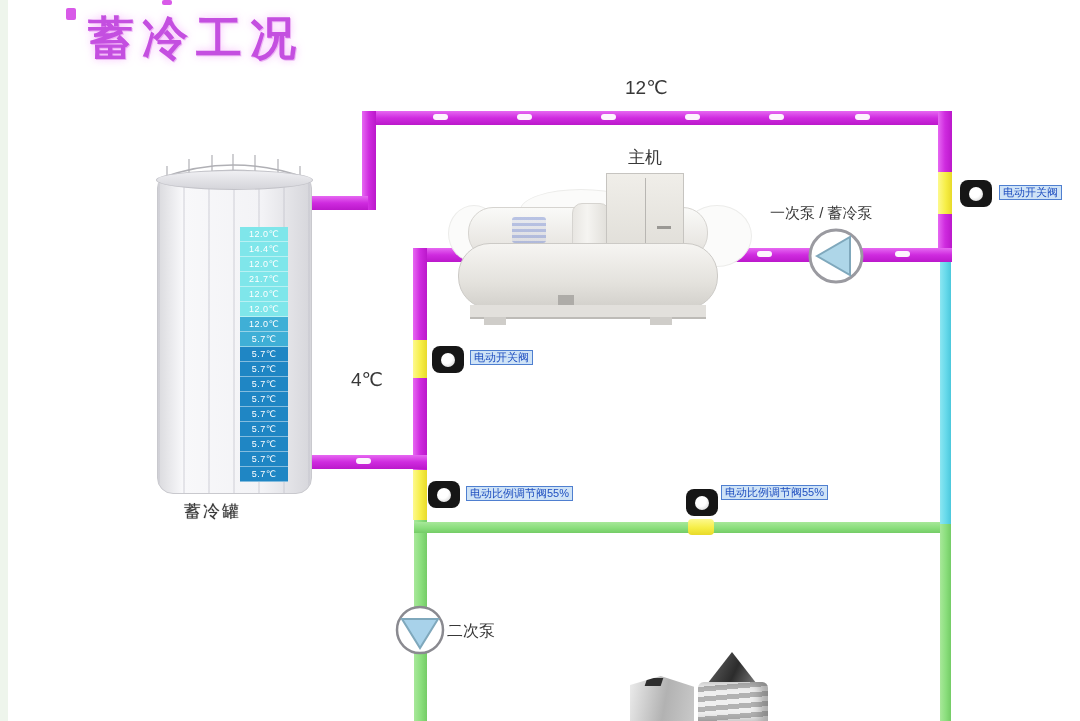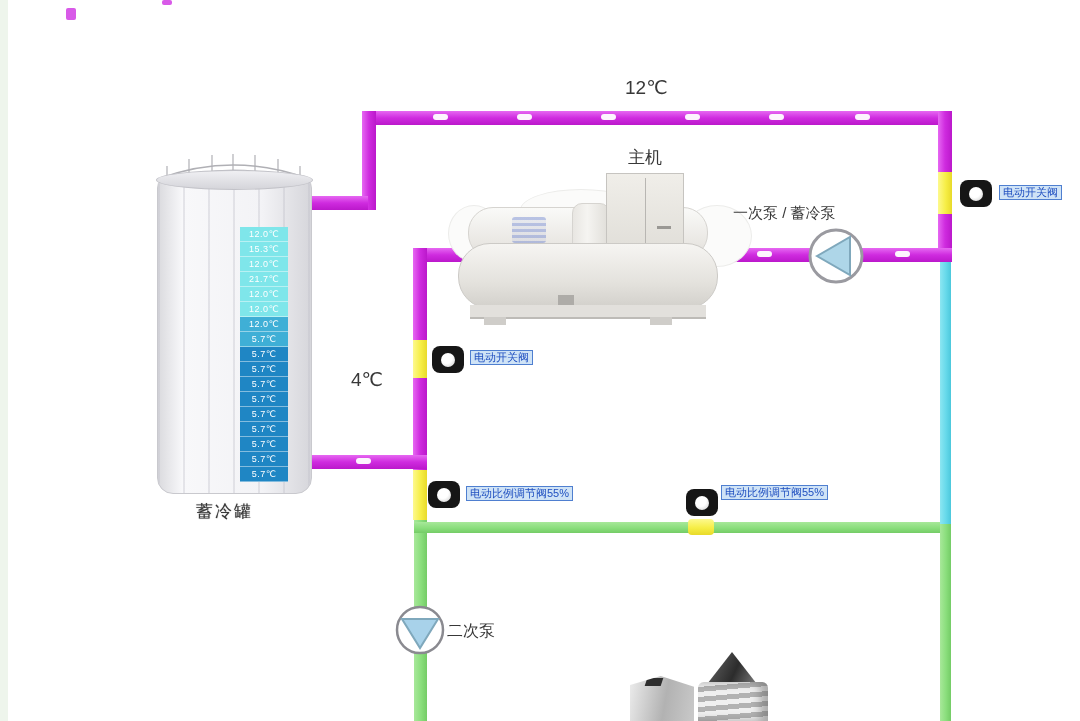--- a/index.html
+++ b/index.html
@@ -82,20 +82,21 @@
      clip-path:polygon(50% 0,100% 100%,0 100%);}
   .equip2-body{position:absolute;left:0;top:30px;width:70px;height:39px;border-radius:6px 6px 0 0;
      background:repeating-linear-gradient(175deg,#efefef 0 5px,#b2b2b2 5px 10px);
      box-shadow:inset -8px 0 10px rgba(90,90,90,.45);}
 </style>
 </head>
 <body>
 
 <div class="stage">
   <div class="edge-tint"></div>
+  <div class="title">蓄冷工况</div>
   <div class="frag" style="left:66px;top:8px;width:10px;height:12px"></div>
   <div class="frag" style="left:162px;top:0;width:10px;height:5px"></div>
 
   <div class="pipe mag-h" style="left:362px;top:111px;width:590px;height:14px"></div>
   <div class="pipe mag-v" style="left:362px;top:111px;width:14px;height:99px"></div>
   <div class="pipe mag-h" style="left:298px;top:196px;width:70px;height:14px"></div>
   <div class="pipe mag-v" style="left:938px;top:111px;width:14px;height:63px"></div>
   <div class="pipe yel-v" style="left:938px;top:172px;width:14px;height:42px"></div>
   <div class="pipe mag-v" style="left:938px;top:212px;width:14px;height:50px"></div>
   <div class="pipe mag-h" style="left:413px;top:248px;width:539px;height:14px"></div>
@@ -130,40 +131,40 @@
       <line x1="55" y1="9" x2="55" y2="30" stroke="#b0b0b5" stroke-width="1.2"></line>
       <line x1="76" y1="8" x2="76" y2="29" stroke="#b0b0b5" stroke-width="1.2"></line>
       <line x1="98" y1="9" x2="98" y2="30" stroke="#b0b0b5" stroke-width="1.2"></line>
       <line x1="121" y1="13" x2="121" y2="32" stroke="#b0b0b5" stroke-width="1.2"></line>
       <line x1="143" y1="20" x2="143" y2="34" stroke="#b0b0b5" stroke-width="1.2"></line>
     </svg>
     <div class="tank-body">
       <div class="tank-rim"></div>
       <div class="tank-col">
           <div class="tank-cell warm">12.0℃</div>
-          <div class="tank-cell warm">15.3℃</div>
+          <div class="tank-cell warm">14.4℃</div>
           <div class="tank-cell warm">12.0℃</div>
           <div class="tank-cell warm">21.7℃</div>
           <div class="tank-cell warm">12.0℃</div>
           <div class="tank-cell warm">12.0℃</div>
           <div class="tank-cell mid">12.0℃</div>
           <div class="tank-cell mid">5.7℃</div>
           <div class="tank-cell cold">5.7℃</div>
           <div class="tank-cell cold">5.7℃</div>
           <div class="tank-cell cold">5.7℃</div>
           <div class="tank-cell cold">5.7℃</div>
           <div class="tank-cell cold">5.7℃</div>
           <div class="tank-cell cold">5.7℃</div>
           <div class="tank-cell cold">5.7℃</div>
           <div class="tank-cell cold">5.7℃</div>
           <div class="tank-cell cold">5.7℃</div>
         </div>
     </div>
   </div>
-  <div class="lbl" style="left:196px;top:500px;font-size:17px;letter-spacing:2px;text-shadow:0 0 1px #888">蓄冷罐</div>
+  <div class="lbl" style="left:184px;top:500px;font-size:17px;letter-spacing:2px;text-shadow:0 0 1px #888">蓄冷罐</div>
 
   <div class="chiller">
     <div class="blob" style="left:8px;top:40px;width:50px;height:55px"></div>
     <div class="blob" style="left:242px;top:40px;width:68px;height:60px"></div>
     <div class="blob" style="left:80px;top:24px;width:120px;height:40px"></div>
     <div class="barrel-u"></div>
     <div class="comp-cyl"></div>
     <div class="cabinet"></div>
     <div class="barrel-l"></div>
     <div class="sticker"></div>
@@ -171,21 +172,21 @@
     <div class="cbase"></div>
     <div class="foot" style="left:44px"></div>
     <div class="foot" style="left:210px"></div>
   </div>
   <div class="lbl" style="left:628px;top:146px;font-size:17px">主机</div>
 
   <svg class="pump" style="left:806px;top:226px" width="60" height="60">
     <circle cx="30" cy="30" r="26" fill="#ffffff" stroke="#9a9aa0" stroke-width="3"></circle>
     <polygon points="11,30 44,11 44,49" fill="#aed6e8" stroke="#7fa8bc" stroke-width="2"></polygon>
   </svg>
-  <div class="lbl" style="left:733px;top:204px;font-size:15px">一次泵 / 蓄冷泵</div>
+  <div class="lbl" style="left:770px;top:204px;font-size:15px">一次泵 / 蓄冷泵</div>
 
   <svg class="pump" style="left:394px;top:604px" width="52" height="52">
     <circle cx="26" cy="26" r="23" fill="#ffffff" stroke="#8a8a90" stroke-width="2.5"></circle>
     <polygon points="8,15 44,15 26,44" fill="#a8d2ea" stroke="#7fa8bc" stroke-width="2"></polygon>
   </svg>
   <div class="lbl" style="left:447px;top:621px;font-size:16px">二次泵</div>
 
   <div class="valve-icon" style="left:960px;top:180px"></div>
   <div class="chip" style="left:999px;top:185px">电动开关阀</div>
 

